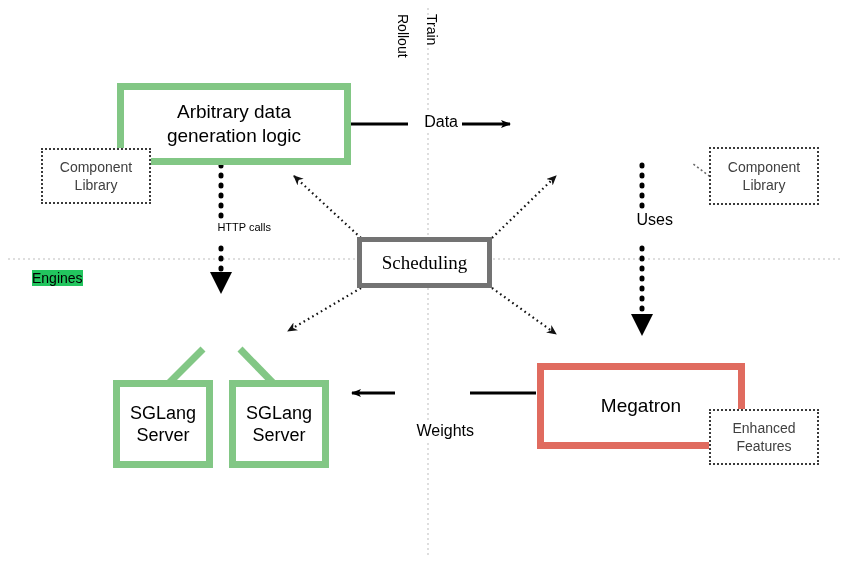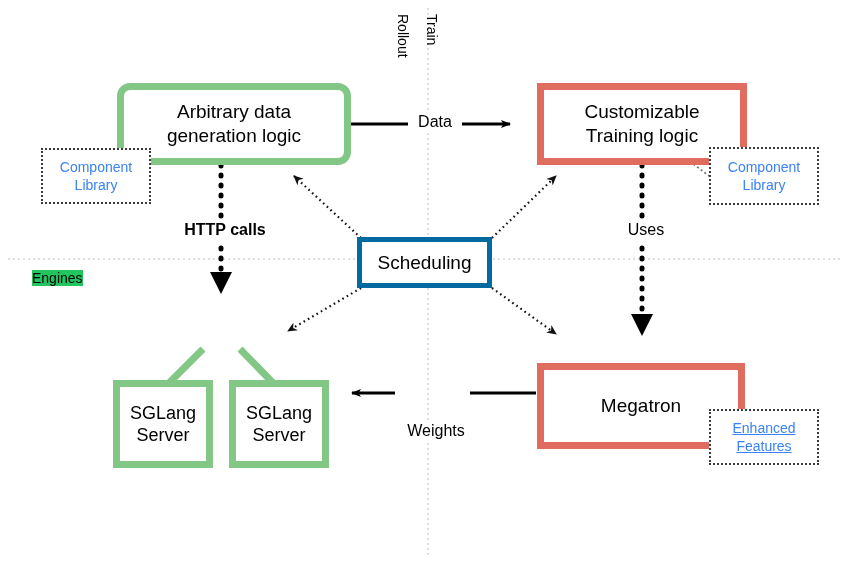--- a/index.html
+++ b/index.html
@@ -31,35 +31,35 @@
     display: flex;
     align-items: center;
     justify-content: center;
     text-align: center;
     background: #ffffff;
     color: #000000;
     line-height: 1.25;
   }
   .node-green { border: 7px solid #82c785; }
   .node-red   { border: 7px solid #e06b5f; }
-  .node-blue  { border: 5px solid #0369a1; }
+  .node-blue  { border: 5px solid #737373; font-family: Liberation Serif, serif; }
 
   .node-label { white-space: pre-line; }
 
   
   .callout {
     position: absolute;
     box-sizing: border-box;
     border: 2px dotted #3a3a3a;
     background: #ffffff;
     display: flex;
     align-items: center;
     justify-content: center;
     text-align: center;
-    color: #3b82f6;
+    color: #404040;
     line-height: 1.3;
     white-space: pre-line;
   }
 
   
   .flabel {
     position: absolute;
     color: #000000;
     background: #22c55e;
     white-space: nowrap;
@@ -70,21 +70,21 @@
     white-space: nowrap;
     transform-origin: left top;
     transform: rotate(90deg);
   }
   .edge-label {
     position: absolute;
     background: #ffffff;
     color: #000000;
     padding: 0 4px;
     white-space: nowrap;
-    text-align: center;
+    text-align: right;
   }
 </style>
 </head>
 <body>
 
 <div id="canvas">
 
   <svg id="svg-layer" viewBox="0 0 851 562">
     <defs>
       <marker id="arrow-solid" markerWidth="11" markerHeight="11" refX="9" refY="4" orient="auto" markerUnits="userSpaceOnUse">
@@ -130,29 +130,25 @@
     <line x1="143" y1="166" x2="196" y2="155" stroke="#6a6a6a" stroke-width="1.6" stroke-dasharray="2 2.6"></line>
     <line x1="717" y1="182" x2="692" y2="163" stroke="#6a6a6a" stroke-width="1.6" stroke-dasharray="2 2.6"></line>
     <line x1="716" y1="428" x2="690" y2="414" stroke="#6a6a6a" stroke-width="1.6" stroke-dasharray="2 2.6"></line>
   </svg>
 
   <div class="vlabel" style="left:411px; top:14px; font-size:14px;">Rollout</div>
   <div class="vlabel" style="left:440px; top:14px; font-size:14px;">Train</div>
 
   <div class="flabel" style="left:32px; top:270px; font-size:14px;">Engines</div>
 
-  <div class="node node-green" style="left:117px; top:83px; width:234px; height:82px; font-size:19px;border-radius:13px;">
+  <div class="node node-green" style="left:117px; top:83px; width:234px; height:82px; font-size:19px;">
     <span class="node-label">Arbitrary data
 generation logic</span>
   </div>
 
-  <div class="node node-red" style="left:537px; top:83px; width:210px; height:82px; font-size:19px;">
-    <span class="node-label">Customizable
-Training logic</span>
-  </div>
 
   <div class="node node-blue" style="left:357px; top:237px; width:135px; height:51px; font-size:19px;">
     <span class="node-label">Scheduling</span>
   </div>
 
 
   <div class="node node-green" style="left:113px; top:380px; width:100px; height:88px; font-size:18px;">
     <span class="node-label">SGLang
 Server</span>
   </div>
@@ -165,24 +161,24 @@
   <div class="node node-red" style="left:537px; top:363px; width:208px; height:86px; font-size:19px;">
     <span class="node-label">Megatron</span>
   </div>
 
   <div class="callout" style="left:41px; top:148px; width:110px; height:56px; font-size:14px;">Component
 Library</div>
 
   <div class="callout" style="left:709px; top:147px; width:110px; height:58px; font-size:14px;">Component
 Library</div>
 
-  <div class="callout" style="left:709px; top:409px; width:110px; height:56px; font-size:14px;text-decoration:underline;">Enhanced
+  <div class="callout" style="left:709px; top:409px; width:110px; height:56px; font-size:14px;">Enhanced
 Features</div>
 
   <div class="edge-label" style="left:408px; top:113px; width:46px; font-size:16px;">Data</div>
 
-  <div class="edge-label" style="left:175px; top:221px; width:92px; font-size:16px;font-weight:bold;">HTTP calls</div>
+  <div class="edge-label" style="left:175px; top:221px; width:92px; font-size:11px;">HTTP calls</div>
 
-  <div class="edge-label" style="left:615px; top:221px; width:54px; font-size:16px;">Uses</div>
+  <div class="edge-label" style="left:615px; top:211px; width:54px; font-size:16px;">Uses</div>
 
   <div class="edge-label" style="left:394px; top:382px; width:76px; font-size:16px;margin-top:40px;">Weights</div>
 
 </div>
 
 </body></html>

